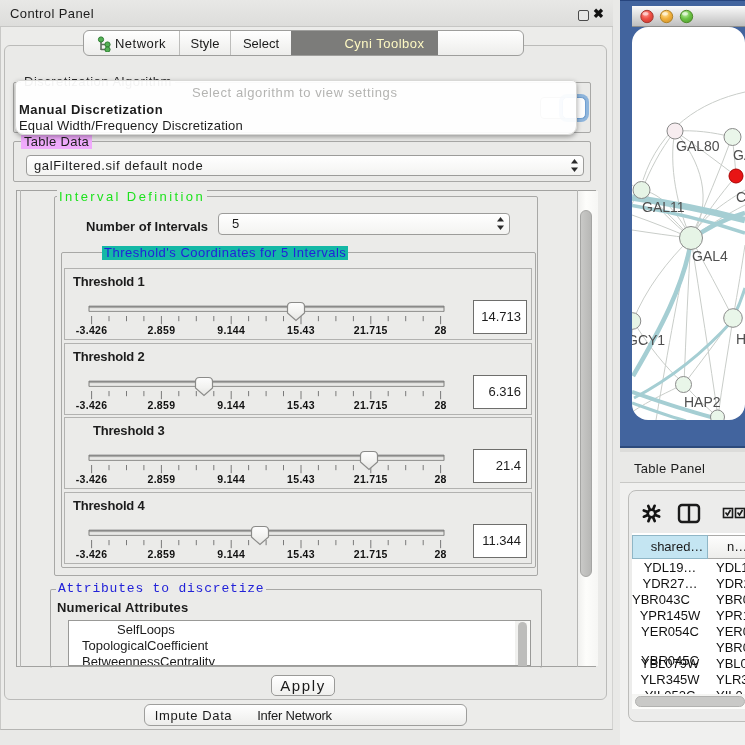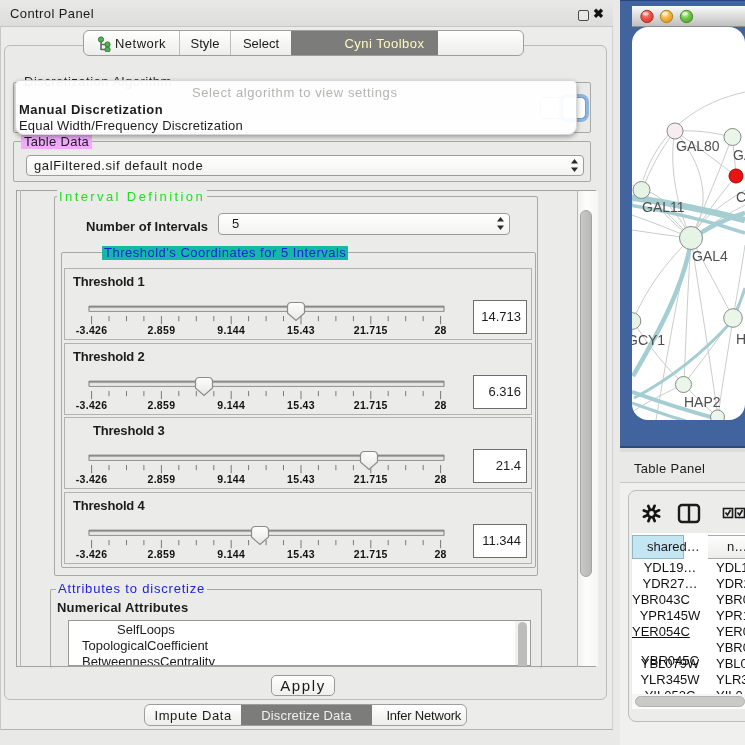--- a/index.html
+++ b/index.html
@@ -276,35 +276,34 @@
         <text x="305.8" y="64.5" text-anchor="middle">21.715</text>
         <text x="375.6" y="64.5" text-anchor="middle">28</text>
       </g>
 <path d="M 186.5 44 L 186.5 37.5 Q 186.5 33.5 190.5 33.5 L 199.5 33.5 Q 203.5 33.5 203.5 37.5 L 203.5 44 L 195 51.5 Z" fill="url(#thg4)" stroke="#8b8b89" stroke-width="1.2"></path>
 </svg>
 <div class="abs" style="left:408px;top:31px;width:54px;height:34px;background:#fff;border:1.5px solid #6e6e6c;box-sizing:border-box;"></div>
 <div class="txt" style="left:408px;top:41px;width:48px;text-align:right;">11.344</div>
 </div>
 
 <div class="abs" style="left:50px;top:589px;width:492px;height:79px;border:1px solid #a8a8a6;border-top:1px solid #a8a8a6;border-radius:2px;box-sizing:border-box;border-bottom:none;"></div>
-<div class="txt" style="left:56px;top:582px;background:#ebebe9;padding:0 2px;color:#2222d8;letter-spacing:0.8px;">Attributes to discretize</div>
+<div class="txt" style="left:56px;top:582px;background:#ebebe9;padding:0 2px;color:#2222d8;letter-spacing:0.8px;font-family:Liberation Mono, monospace;">Attributes to discretize</div>
 <div class="txt" style="left:57px;top:601px;font-weight:bold;letter-spacing:0.2px;">Numerical Attributes</div>
 <div class="abs" style="left:68px;top:620px;width:463px;height:46px;background:#ffffff;border:1px solid #999997;box-sizing:border-box;overflow:hidden;">
 <div class="txt" style="left:15px;top:2px;margin-left:33px;">SelfLoops</div>
 <div class="txt" style="left:13px;top:18px;">TopologicalCoefficient</div>
 <div class="txt" style="left:13px;top:34px;">BetweennessCentrality</div>
 </div>
 <div class="abs" style="left:515px;top:621px;width:15px;height:44px;background:linear-gradient(90deg,#f0f0ee,#fbfbf9);"></div>
 <div class="abs" style="left:518px;top:622px;width:9px;height:44px;background:#bdbdbb;border-radius:5px 5px 0 0;"></div>
 
 <div class="abs" style="left:271px;top:675px;width:64px;height:21px;background:linear-gradient(#ffffff,#efefed);border:1px solid #9a9a98;border-radius:5px;box-sizing:border-box;text-align:center;font-size:15px;letter-spacing:1.6px;color:#1a1a1a;line-height:19px;">Apply</div>
 
 <div class="abs" id="bottabs" style="z-index:5;left:144px;top:704px;width:323px;height:22px;border:1px solid #9e9e9c;border-radius:6px;background:linear-gradient(#ffffff,#ededeb);box-sizing:border-box;overflow:hidden;display:flex;">
   <div style="width:97px;display:flex;align-items:center;justify-content:center;font-size:13px;letter-spacing:0.6px;color:#1a1a1a;">Impute Data</div>
-  <div style="width:131px;display:flex;align-items:center;justify-content:center;background:#7c7c7a;color:#f0f0ee;font-size:13px;letter-spacing:0.15px;">Discretize Data</div>
   <div style="width:95px;display:flex;align-items:center;justify-content:center;font-size:13px;letter-spacing:-0.2px;color:#1a1a1a;padding-left:10px;box-sizing:border-box;">Infer Network</div>
 </div>
 
 <div class="abs" style="left:620px;top:0;width:125px;height:452px;background:#42649e;border-top:1px solid #27457e;box-sizing:border-box;"></div>
 <div class="abs" style="left:620px;top:446px;width:125px;height:2px;background:#2c4a7c;"></div>
 <div class="abs" style="left:620px;top:448px;width:125px;height:4px;background:#dcdcda;"></div>
 <div class="abs" style="left:632px;top:6px;width:113px;height:21px;background:linear-gradient(#fafafa,#bfbfbf);border-bottom:1px solid #8e8e8c;box-sizing:border-box;"></div>
 <svg class="abs" style="left:632px;top:6px;" width="113" height="21" viewBox="0 0 113 21">
   <defs>
     <radialGradient id="tlr" cx="0.4" cy="0.3" r="0.8">
@@ -420,31 +419,31 @@
   <line x1="48" y1="2" x2="48" y2="19" stroke="#1b1b1b" stroke-width="2.4"></line>
   <g stroke="#1b1b1b" stroke-width="1.6" fill="none">
     <rect x="82.5" y="5.5" width="9" height="9"></rect>
     <rect x="94.5" y="5.5" width="9" height="9"></rect>
     <path d="M84.5 9.5 l2 2.5 3-5"></path>
     <path d="M96.5 9.5 l2 2.5 3-5"></path>
   </g>
 </svg>
 
 <div class="abs" style="left:632px;top:533px;width:113px;height:161px;background:#ffffff;overflow:hidden;"></div>
-<div class="abs" style="left:632px;top:535px;width:52px;height:24px;background:#c4e5f2;border:1px solid #8fb6c6;box-sizing:border-box;text-align:center;font-size:13px;line-height:22px;color:#1a1a1a;padding-left:14px;">shared…</div>
+<div class="abs" style="left:632px;top:535px;width:76px;height:24px;background:#c4e5f2;border:1px solid #8fb6c6;box-sizing:border-box;text-align:center;font-size:13px;line-height:22px;color:#1a1a1a;padding-left:14px;">shared…</div>
 <div class="abs" style="left:708px;top:535px;width:80px;height:24px;background:linear-gradient(#fdfdfd,#ededeb);border:1px solid #aaaaa8;border-left:none;box-sizing:border-box;font-size:13px;line-height:22px;color:#1a1a1a;padding-left:19px;">n…</div>
 <div class="abs" style="left:632px;top:560px;width:76px;height:16px;text-align:center;font-size:13px;line-height:16px;color:#111;">YDL19…</div>
 <div class="abs" style="left:716px;top:560px;width:30px;height:16px;font-size:13px;line-height:16px;color:#111;overflow:hidden;">YDL1</div>
 <div class="abs" style="left:632px;top:576px;width:76px;height:16px;text-align:center;font-size:13px;line-height:16px;color:#111;">YDR27…</div>
 <div class="abs" style="left:716px;top:576px;width:30px;height:16px;font-size:13px;line-height:16px;color:#111;overflow:hidden;">YDR2</div>
 <div class="abs" style="left:632px;top:592px;width:76px;height:16px;text-align:left;font-size:13px;line-height:16px;color:#111;">YBR043C</div>
 <div class="abs" style="left:716px;top:592px;width:30px;height:16px;font-size:13px;line-height:16px;color:#111;overflow:hidden;">YBR0</div>
 <div class="abs" style="left:632px;top:608px;width:76px;height:16px;text-align:center;font-size:13px;line-height:16px;color:#111;">YPR145W</div>
 <div class="abs" style="left:716px;top:608px;width:30px;height:16px;font-size:13px;line-height:16px;color:#111;overflow:hidden;">YPR1</div>
-<div class="abs" style="left:632px;top:624px;width:76px;height:16px;font-size:13px;line-height:16px;color:#111;text-decoration:underline;">YER054C</div>
+<div class="abs" style="left:632px;top:624px;width:76px;height:16px;text-align:center;font-size:13px;line-height:16px;color:#111;">YER054C</div>
 <div class="abs" style="left:716px;top:624px;width:30px;height:16px;font-size:13px;line-height:16px;color:#111;overflow:hidden;">YER0</div>
 <div class="abs" style="left:632px;top:640px;width:76px;height:16px;text-align:center;font-size:13px;line-height:16px;color:#111;margin-top:13px;">YBR045C</div>
 <div class="abs" style="left:716px;top:640px;width:30px;height:16px;font-size:13px;line-height:16px;color:#111;overflow:hidden;">YBR0</div>
 <div class="abs" style="left:632px;top:656px;width:76px;height:16px;text-align:center;font-size:13px;line-height:16px;color:#111;">YBL079W</div>
 <div class="abs" style="left:716px;top:656px;width:30px;height:16px;font-size:13px;line-height:16px;color:#111;overflow:hidden;">YBL0</div>
 <div class="abs" style="left:632px;top:672px;width:76px;height:16px;text-align:center;font-size:13px;line-height:16px;color:#111;">YLR345W</div>
 <div class="abs" style="left:716px;top:672px;width:30px;height:16px;font-size:13px;line-height:16px;color:#111;overflow:hidden;">YLR3</div>
 <div class="abs" style="left:632px;top:688px;width:76px;height:16px;text-align:center;font-size:13px;line-height:16px;color:#111;">YIL052C</div>
 <div class="abs" style="left:716px;top:688px;width:30px;height:16px;font-size:13px;line-height:16px;color:#111;overflow:hidden;">YIL0</div>
 

